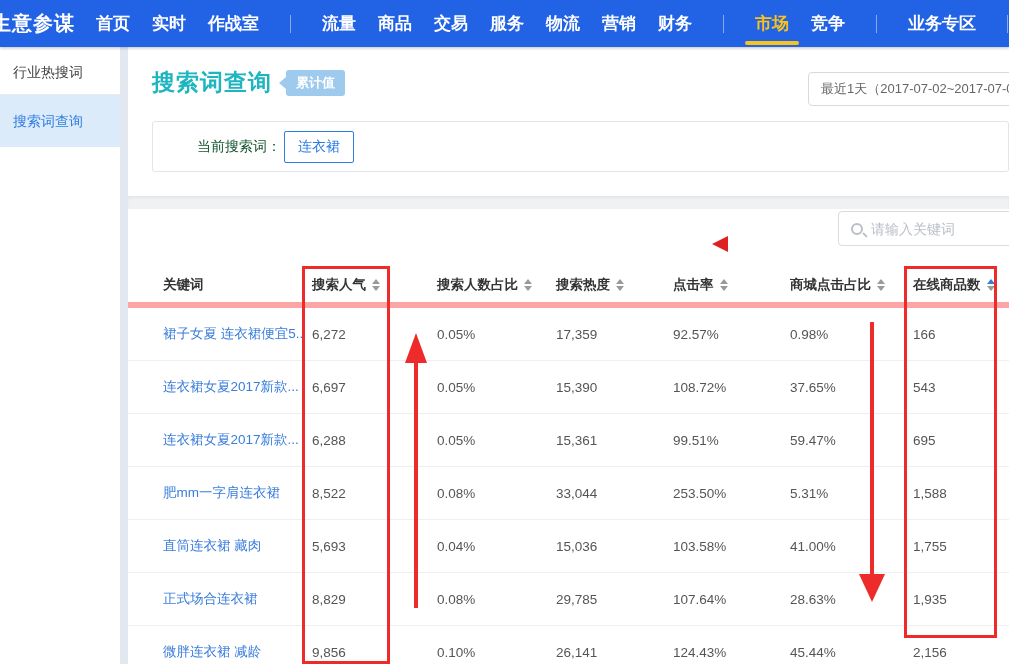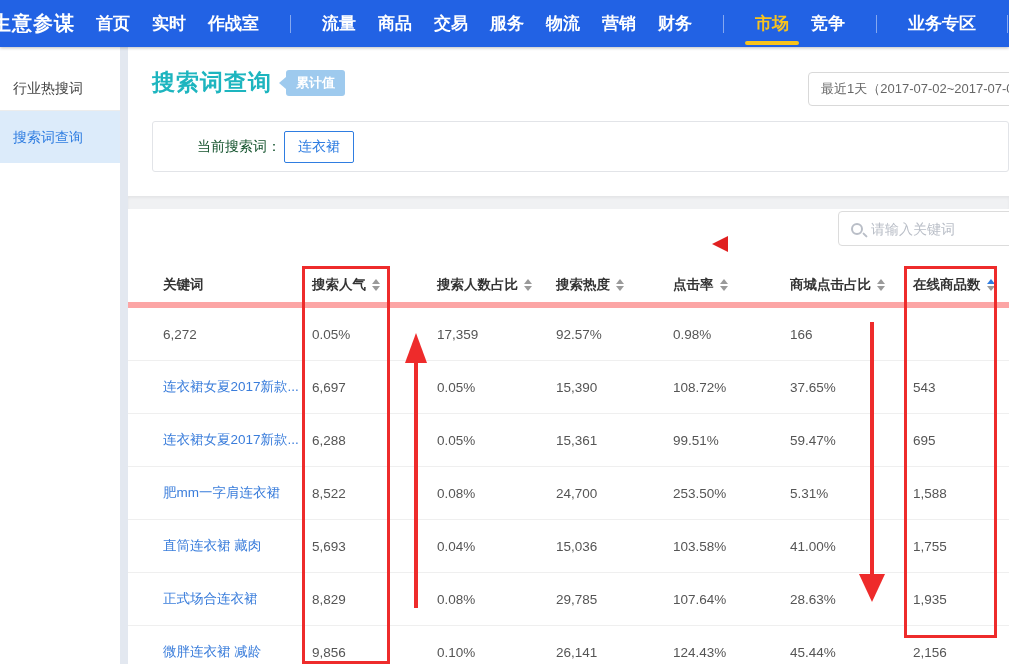--- a/index.html
+++ b/index.html
@@ -13,21 +13,21 @@
   .nav-logo { font-size:20px; font-weight:bold; margin-left:-9px; margin-right:10px; letter-spacing:1px; }
   .nav-item { font-size:17px; font-weight:600; padding:0 11px; height:47px;
     line-height:47px; position:relative; cursor:pointer; }
   .nav-item.active { color:#f9c31c; }
   .nav-item.active .nav-underline { position:absolute; left:50%; transform:translateX(-50%);
     bottom:2px; width:54px; height:4px; background:#f9c31c; border-radius:2px; }
   .nav-divider { width:1px; height:18px; background:rgba(255,255,255,.45); margin:0 20px; }
 
   
   .sidebar { position:absolute; left:0; top:47px; width:120px; height:617px;
-    background:#fff; padding-top:18px; }
+    background:#fff; padding-top:2px; }
   .sidebar-strip { position:absolute; left:120px; top:47px; width:8px; height:617px;
     background:#e3e8f0; }
   .side-item { height:46px; line-height:46px; padding-left:13px; font-size:14px;
     color:#444; cursor:pointer; border-bottom:1px solid #ececec; }
   .side-item.active { background:#dcebfa; color:#2f7de1; border-bottom:none; height:52px; line-height:52px; }
 
   
   .content { position:absolute; left:128px; top:47px; width:881px; height:617px; background:#fff; }
 
   .page-head { position:absolute; left:24px; top:20px; display:flex; align-items:center; }
@@ -198,20 +198,21 @@
         <div class="th">
           <span>在线商品数</span>
           <span class="sort asc">
             <span class="up"></span>
             <span class="down"></span>
           </span>
         </div>
       </div>
     <div id="tbody">
         <div class="tr row">
+          <a class="keyword">裙子女夏 连衣裙便宜5..</a>
           <span>6,272</span>
           <span>0.05%</span>
           <span>17,359</span>
           <span>92.57%</span>
           <span>0.98%</span>
           <span>166</span>
         </div>
         <div class="tr row">
           <a class="keyword">连衣裙女夏2017新款...</a>
           <span>6,697</span>
@@ -227,21 +228,21 @@
           <span>0.05%</span>
           <span>15,361</span>
           <span>99.51%</span>
           <span>59.47%</span>
           <span>695</span>
         </div>
         <div class="tr row">
           <a class="keyword">肥mm一字肩连衣裙</a>
           <span>8,522</span>
           <span>0.08%</span>
-          <span>24,700</span>
+          <span>33,044</span>
           <span>253.50%</span>
           <span>5.31%</span>
           <span>1,588</span>
         </div>
         <div class="tr row">
           <a class="keyword">直筒连衣裙 藏肉</a>
           <span>5,693</span>
           <span>0.04%</span>
           <span>15,036</span>
           <span>103.58%</span>

